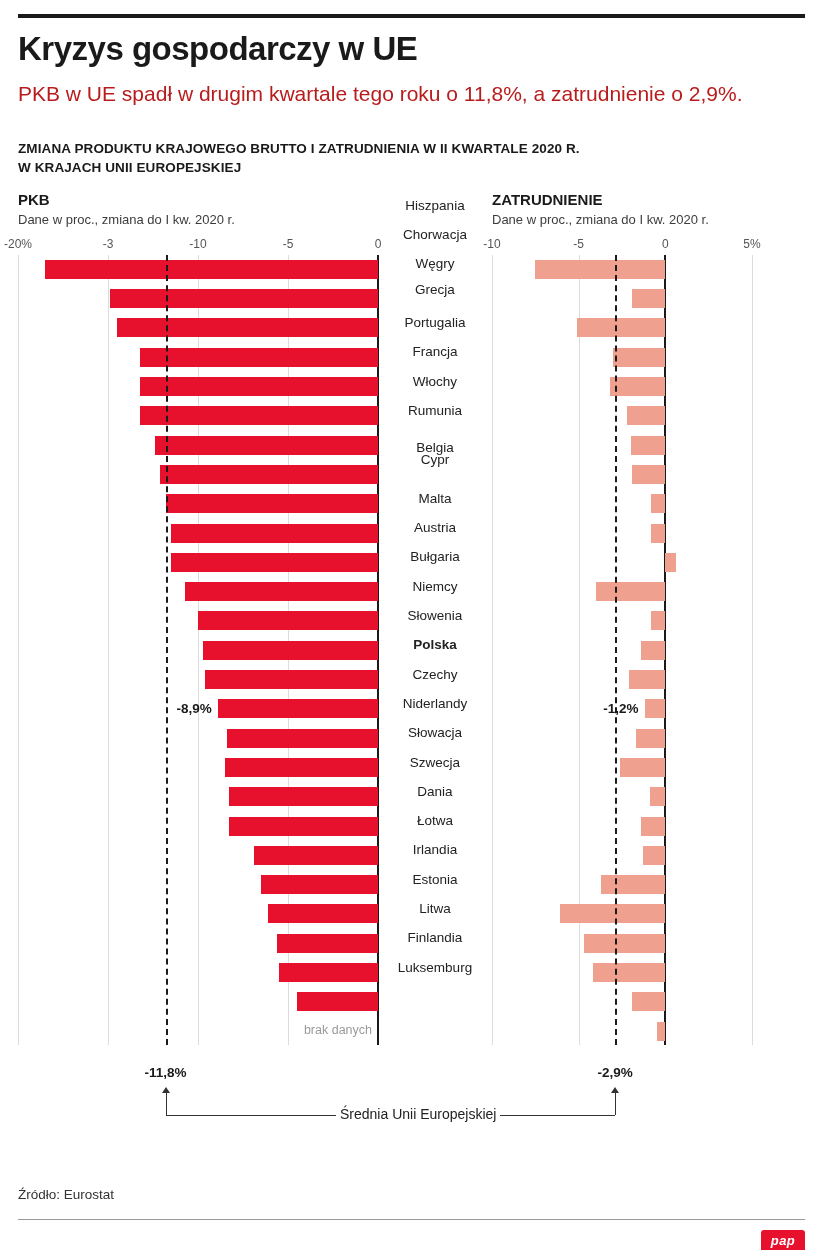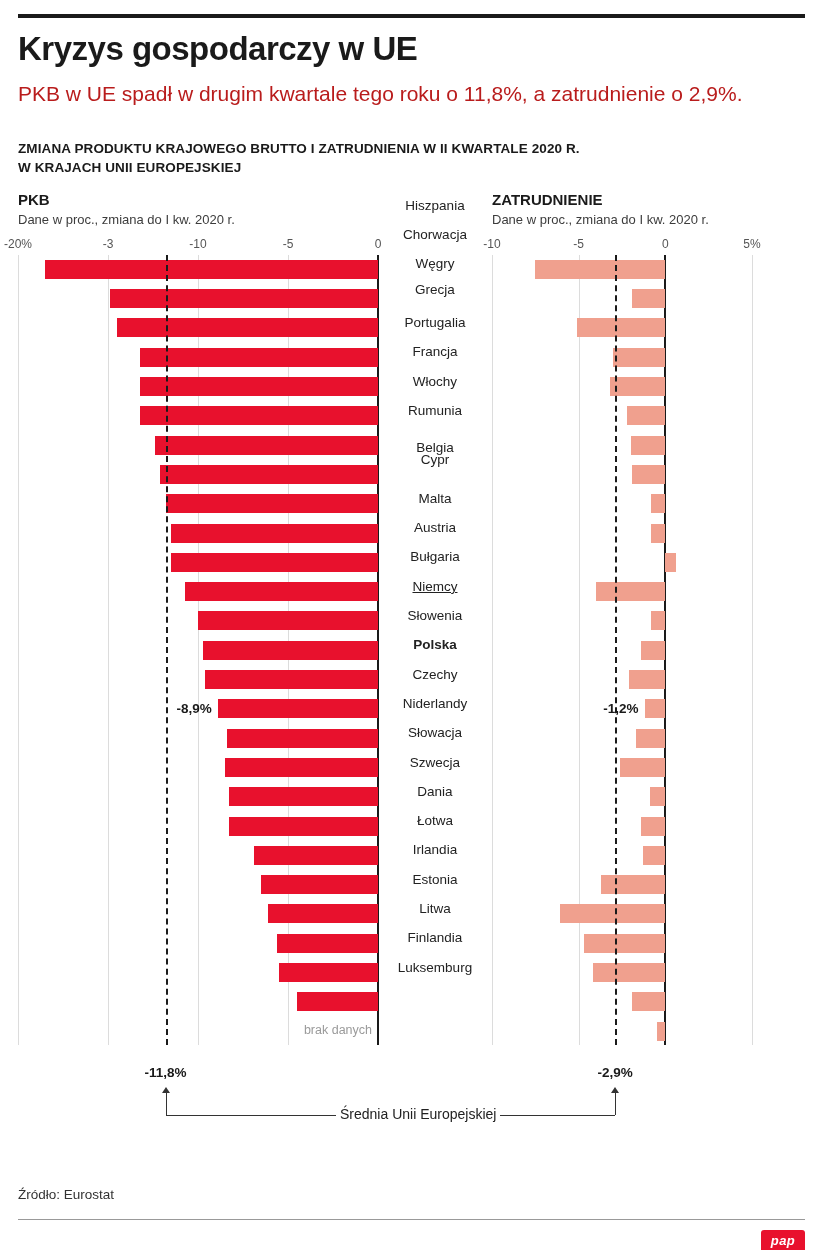--- a/index.html
+++ b/index.html
@@ -350,21 +350,21 @@
         <div class="lab" style="top: 84px;">Grecja</div>
         <div class="lab" style="top: 117.2px;">Portugalia</div>
         <div class="lab" style="top: 146.5px;">Francja</div>
         <div class="lab" style="top: 175.8px;">Włochy</div>
         <div class="lab" style="top: 205.1px;">Rumunia</div>
         <div class="lab" style="top: 234.4px; margin-top: 8px;">Belgia</div>
         <div class="lab" style="top: 254px;">Cypr</div>
         <div class="lab" style="top: 293px;">Malta</div>
         <div class="lab" style="top: 322.3px;">Austria</div>
         <div class="lab" style="top: 351.6px;">Bułgaria</div>
-        <div class="lab" style="top: 380.9px; text-decoration: underline;">Niemcy</div>
+        <div class="lab" style="top: 380.9px;">Niemcy</div>
         <div class="lab" style="top: 410.2px;">Słowenia</div>
         <div class="lab hl" style="top: 439.5px;">Polska</div>
         <div class="lab" style="top: 468.8px;">Czechy</div>
         <div class="lab" style="top: 498.1px;">Niderlandy</div>
         <div class="lab" style="top: 527.4px;">Słowacja</div>
         <div class="lab" style="top: 556.7px;">Szwecja</div>
         <div class="lab" style="top: 586px;">Dania</div>
         <div class="lab" style="top: 615.3px;">Łotwa</div>
         <div class="lab" style="top: 644.6px;">Irlandia</div>
         <div class="lab" style="top: 673.9px;">Estonia</div>

